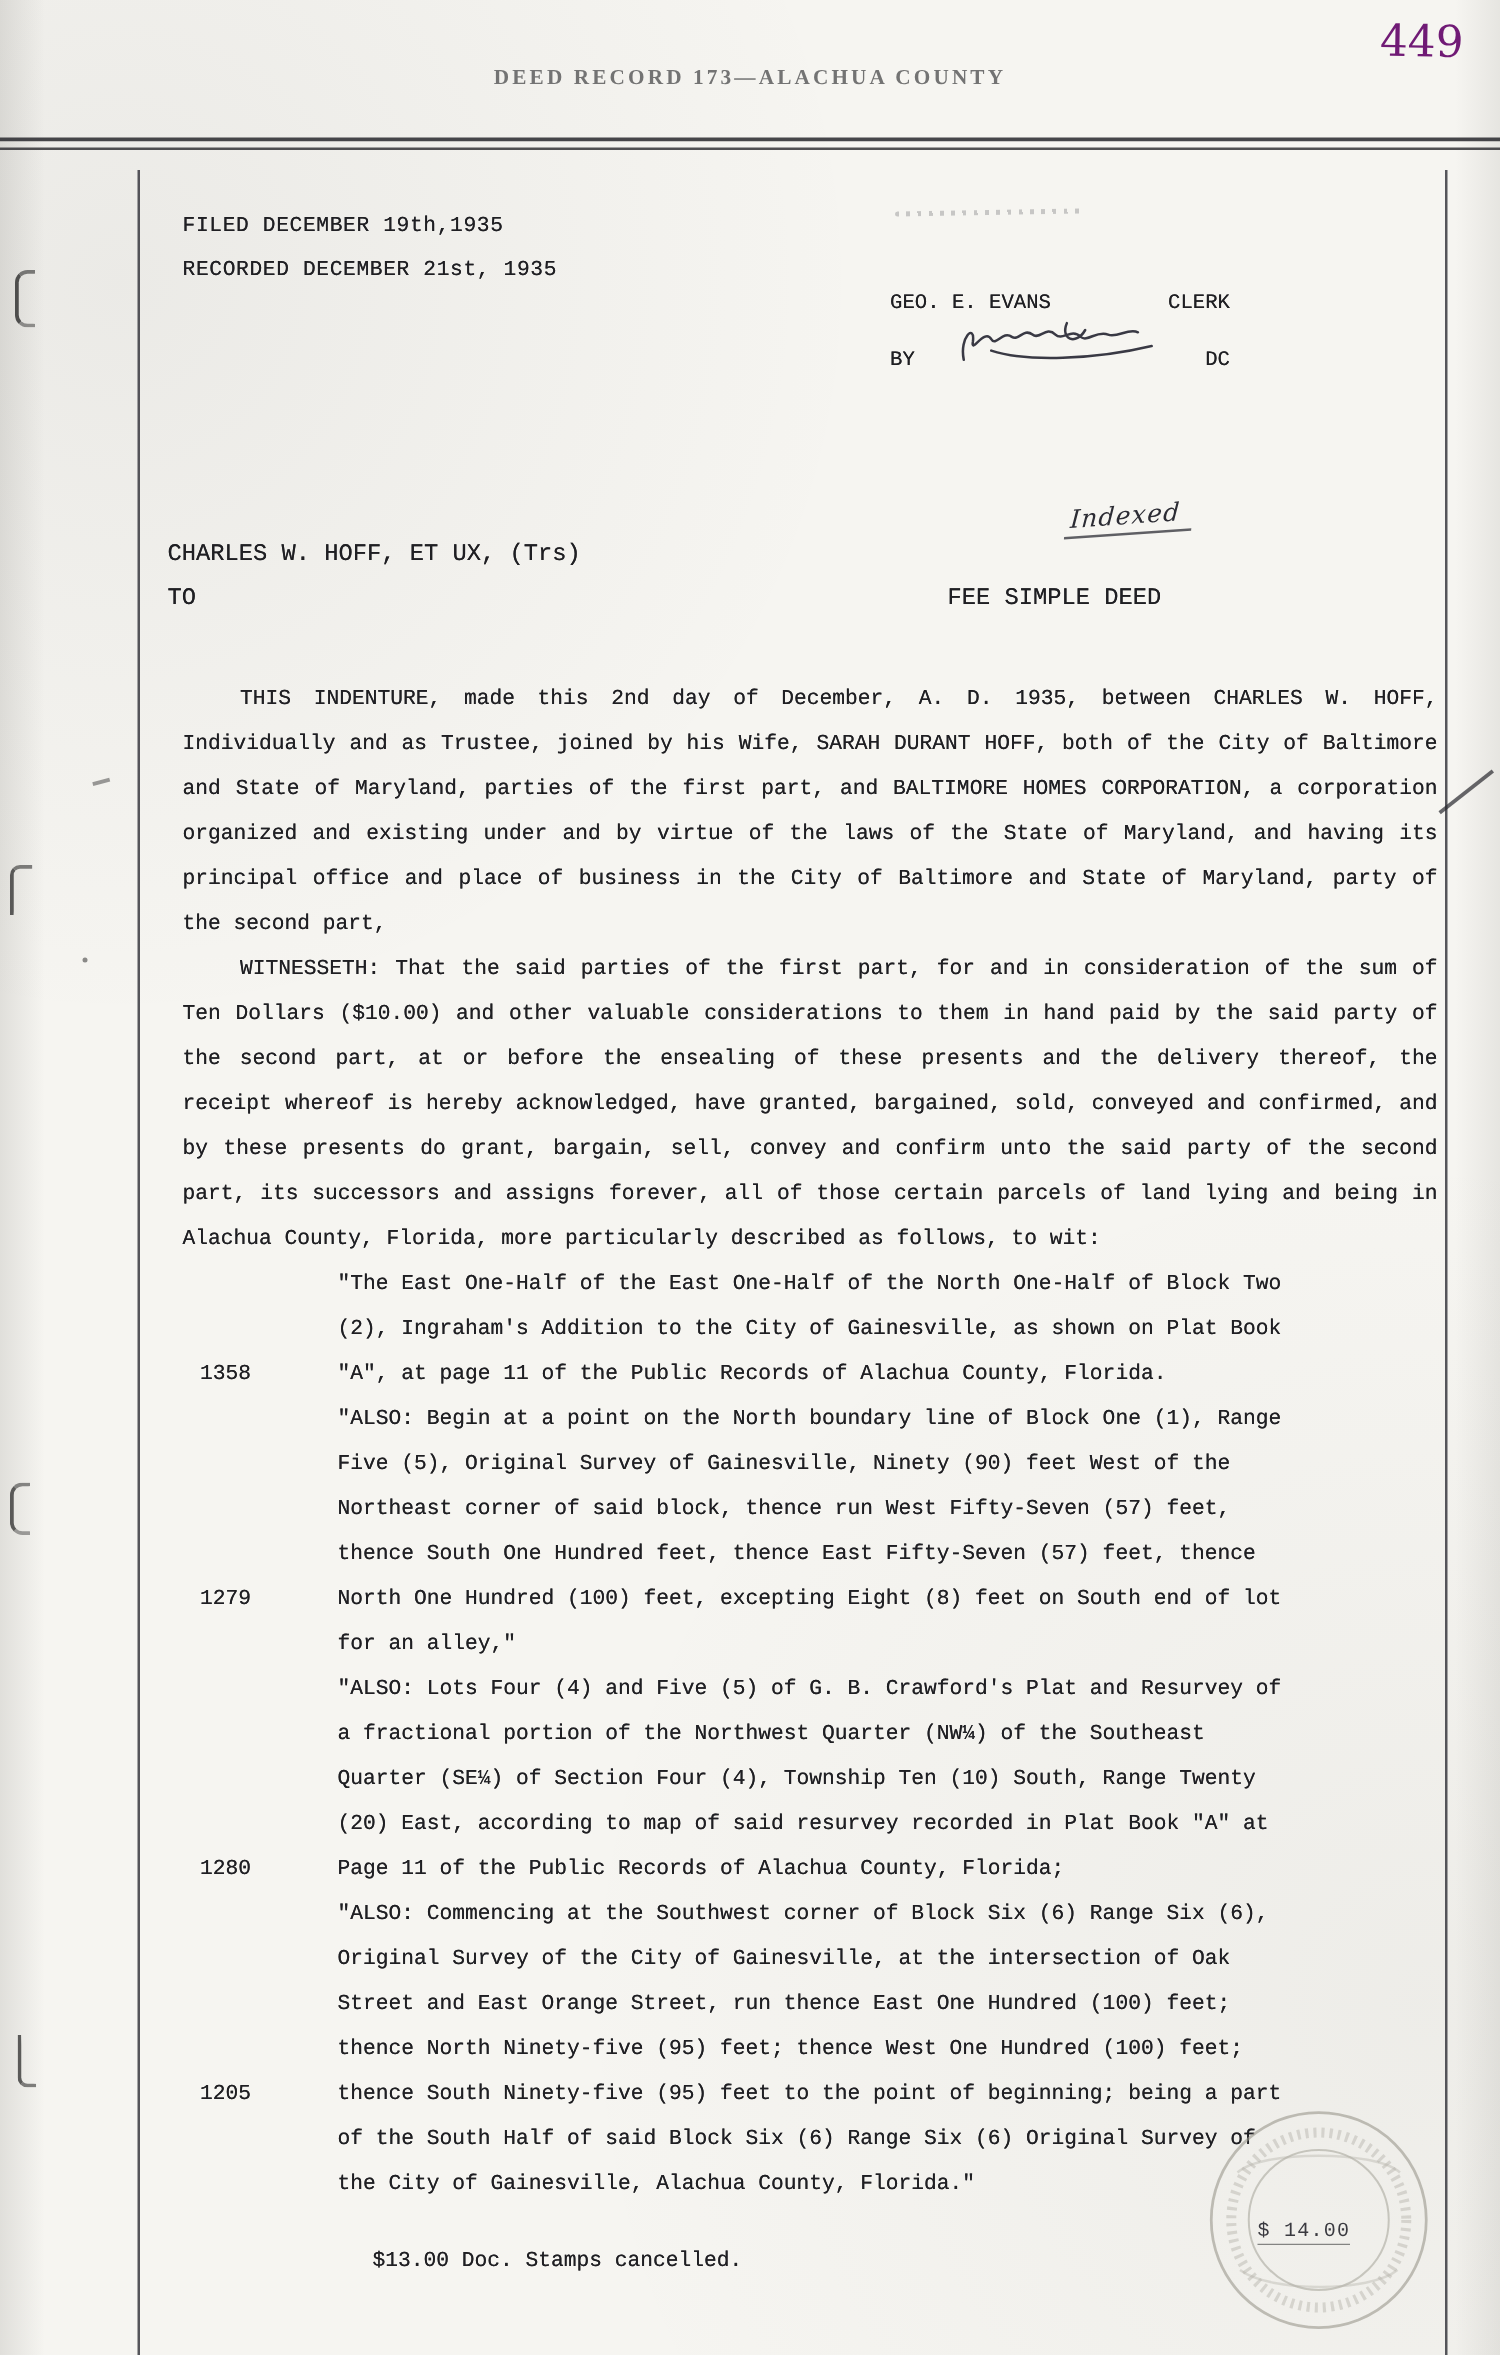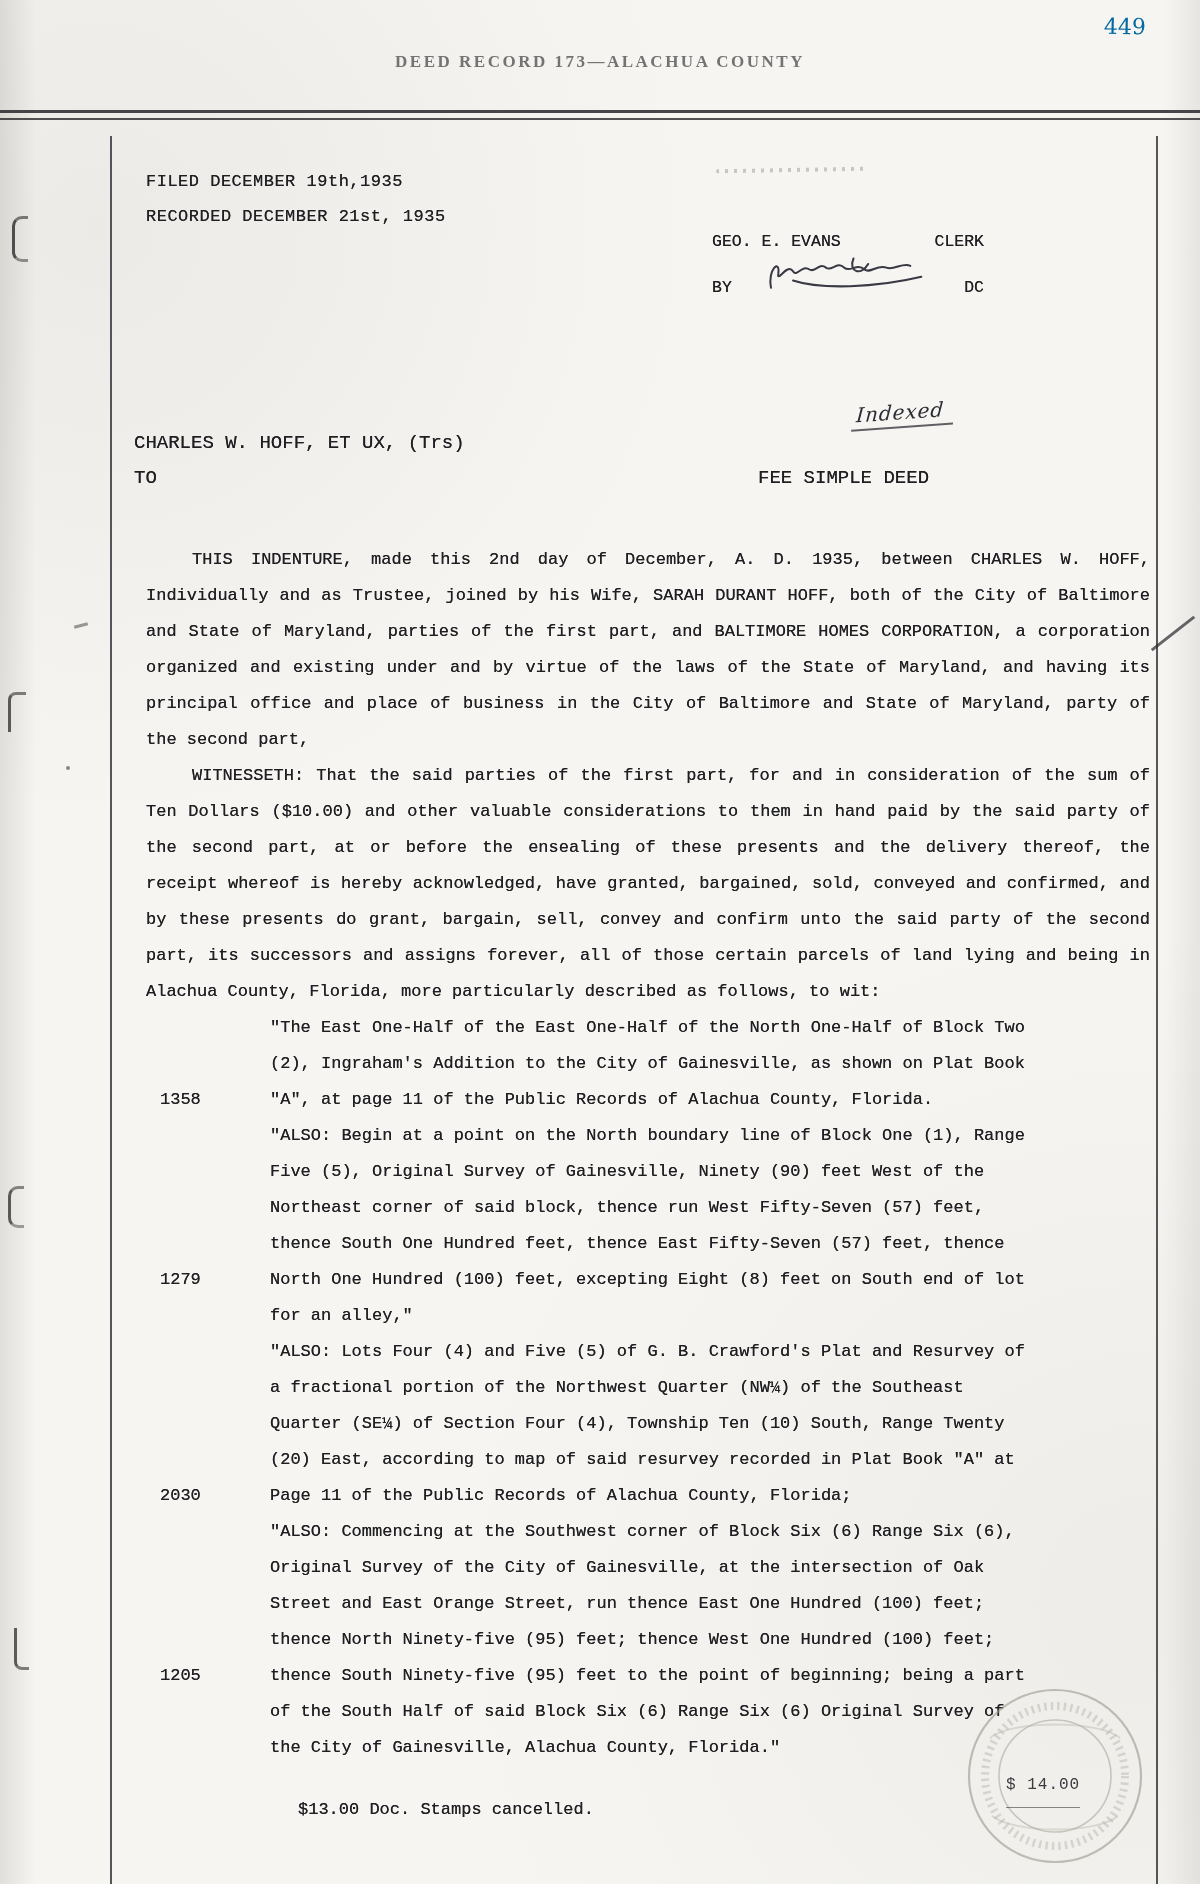--- a/index.html
+++ b/index.html
@@ -13,21 +13,21 @@
     background-color:#f6f5f1;
     background-image:
       radial-gradient(circle at 8% 12%, rgba(60,60,60,.06), transparent 30%),
       radial-gradient(circle at 95% 85%, rgba(80,80,70,.05), transparent 35%),
       linear-gradient(90deg, rgba(90,88,82,.14), rgba(0,0,0,0) 3%, rgba(0,0,0,0) 97%, rgba(90,88,82,.10));
   }
   .tw { text-shadow: 0 0 .4px rgba(20,20,25,.85); }
 
   .page-number {
     position:absolute; top:14px; left:1104px;
-    font-family:"DejaVu Serif",serif; font-size:22px; color:#0369a1;
+    font-family:"DejaVu Serif",serif; font-size:35px; color:#701a75;
     transform:rotate(1deg);
   }
   .doc-header {
     position:absolute; top:52px; left:0; width:100%;
     text-align:center;
     font-family:"Liberation Serif",serif; font-size:17px; font-weight:bold;
     letter-spacing:2.5px; color:#737373;
   }
   .double-rule {
     position:absolute; top:110px; left:0; width:1200px; height:10px;
@@ -67,21 +67,21 @@
   .parcel { position:relative; }
   .parcel-num { position:absolute; left:-110px; width:70px; }
   .n1 { top:72px; } .n2 { top:144px; } .n3 { top:144px; } .n4 { top:144px; }
 
   .footer { position:absolute; left:146px; top:1792px; width:1010px; font-size:17px; line-height:36px; }
   .doc-stamps { margin-left:152px; }
 
   .stamp-amount {
     position:absolute; left:1006px; top:1776px;
     font-size:16px; letter-spacing:1px; color:#3a3a40;
-    border-bottom:1.5px solid rgba(60,60,60,.6); padding-bottom:13px;
+    border-bottom:1.5px solid rgba(60,60,60,.6); padding-bottom:1px;
   }
   .notary-svg { position:absolute; left:950px; top:1668px; width:210px; height:214px; opacity:.8; }
 
   
   .artifact { position:absolute; }
   .bracket-a { left:12px; top:216px; width:16px; height:46px;
     border-left:3px solid rgba(30,30,30,.75); border-top:3px solid rgba(30,30,30,.55);
     border-bottom:3px solid rgba(30,30,30,.45); border-radius:10px 0 0 10px; }
   .bracket-b { left:8px; top:692px; width:18px; height:40px;
     border-left:3px solid rgba(30,30,30,.7); border-top:3px solid rgba(30,30,30,.55); border-radius:8px 0 0 0; }
@@ -143,21 +143,21 @@
   <div class="parcels">
     <div class="parcel">
       <span class="parcel-num n1">1358</span>
       <div class="parcel-text">"The East One-Half of the East One-Half of the North One-Half of Block Two (2), Ingraham's Addition to the City of Gainesville, as shown on Plat Book "A", at page 11 of the Public Records of Alachua County, Florida.</div>
     </div>
     <div class="parcel">
       <span class="parcel-num n2">1279</span>
       <div class="parcel-text">"ALSO: Begin at a point on the North boundary line of Block One (1), Range Five (5), Original Survey of Gainesville, Ninety (90) feet West of the Northeast corner of said block, thence run West Fifty-Seven (57) feet, thence South One Hundred feet, thence East Fifty-Seven (57) feet, thence North One Hundred (100) feet, excepting Eight (8) feet on South end of lot for an alley,"</div>
     </div>
     <div class="parcel">
-      <span class="parcel-num n3">2030</span>
+      <span class="parcel-num n3">1280</span>
       <div class="parcel-text">"ALSO: Lots Four (4) and Five (5) of G. B. Crawford's Plat and Resurvey of a fractional portion of the Northwest Quarter (NW¼) of the Southeast Quarter (SE¼) of Section Four (4), Township Ten (10) South, Range Twenty (20) East, according to map of said resurvey recorded in Plat Book "A" at Page 11 of the Public Records of Alachua County, Florida;</div>
     </div>
     <div class="parcel">
       <span class="parcel-num n4">1205</span>
       <div class="parcel-text">"ALSO: Commencing at the Southwest corner of Block Six (6) Range Six (6), Original Survey of the City of Gainesville, at the intersection of Oak Street and East Orange Street, run thence East One Hundred (100) feet; thence North Ninety-five (95) feet; thence West One Hundred (100) feet; thence South Ninety-five (95) feet to the point of beginning; being a part of the South Half of said Block Six (6) Range Six (6) Original Survey of the City of Gainesville, Alachua County, Florida."</div>
     </div>
   </div>
 </div>
 
 <div class="footer tw">

